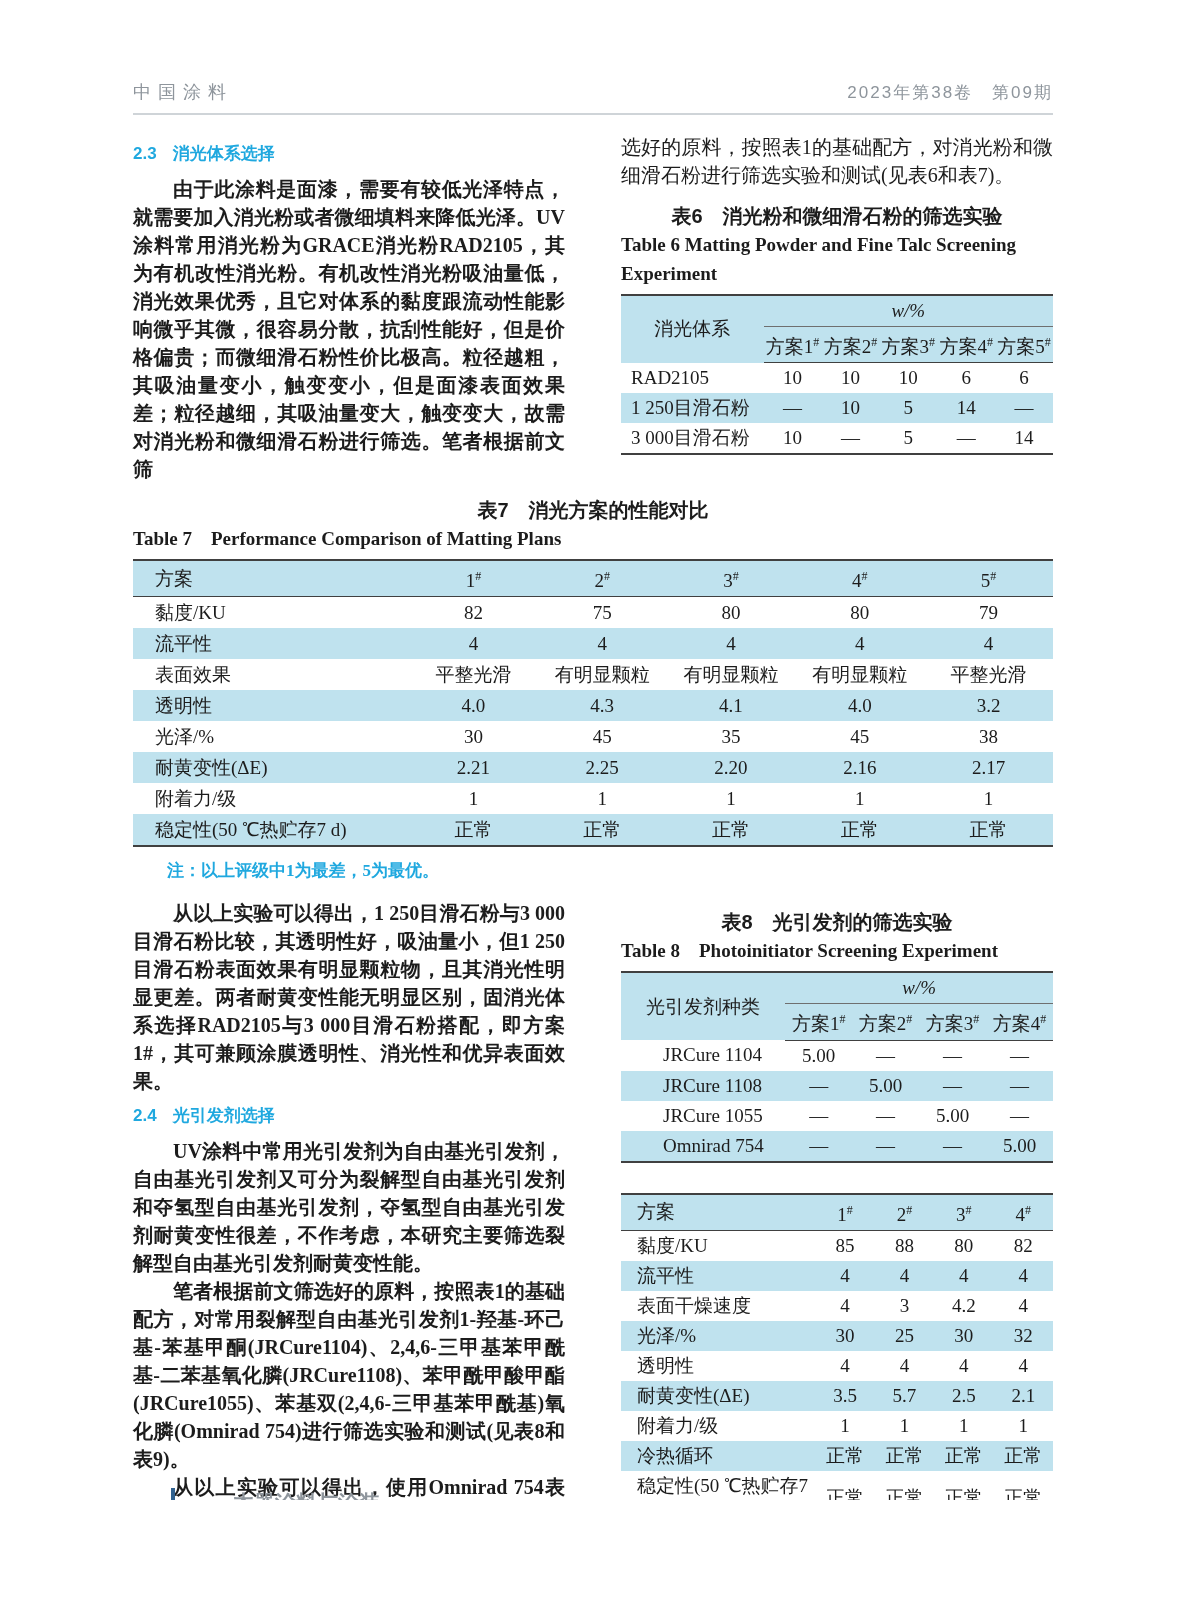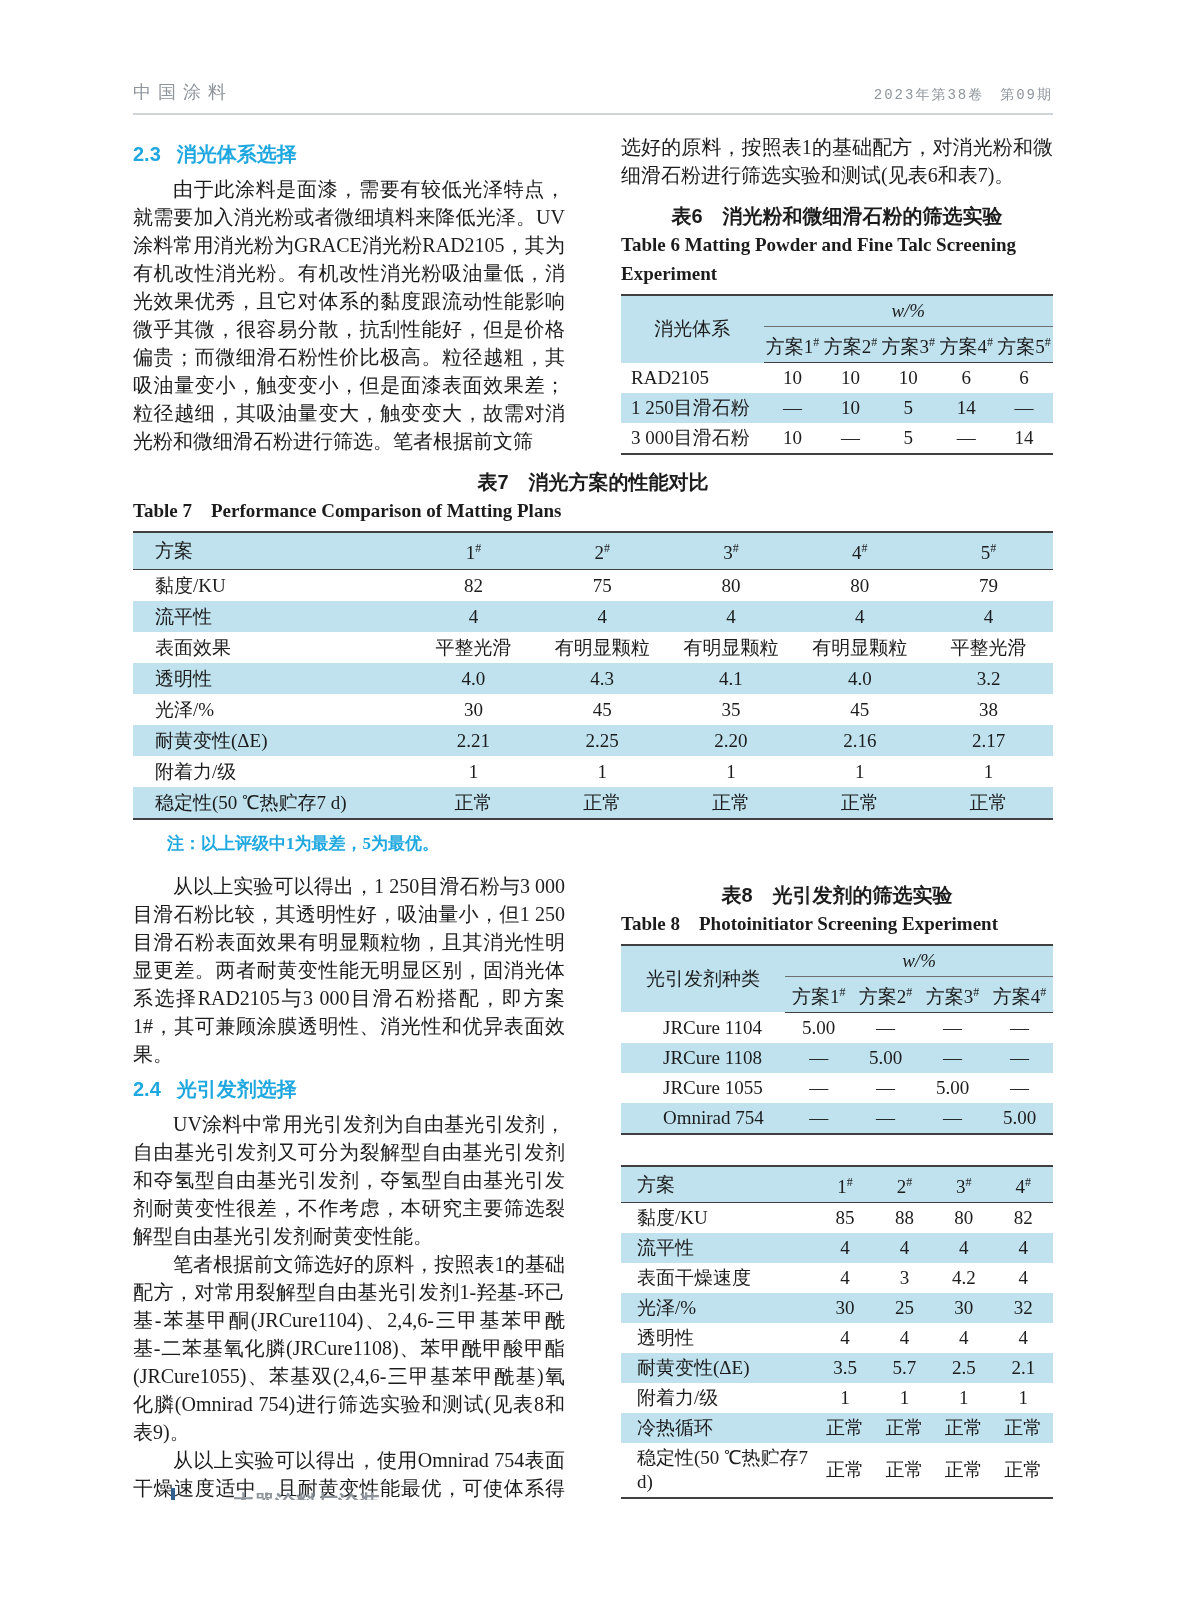--- a/index.html
+++ b/index.html
@@ -17,32 +17,32 @@
     font-family:"Liberation Serif",serif;color:var(--ink);
   }
   
   .page-header{
     position:absolute;top:80px;left:133px;width:920px;
     display:flex;justify-content:space-between;align-items:flex-end;
     border-bottom:2px solid var(--rule);padding-bottom:9px;
     font-family:"Liberation Sans",sans-serif;color:var(--gray);
   }
   .journal-name{font-size:18px;letter-spacing:7px;}
-  .issue-info{font-size:14px;letter-spacing:2px;font-family:Liberation Mono, monospace;}
+  .issue-info{font-size:17px;letter-spacing:2px;}
   
   .main{position:absolute;top:133px;left:133px;width:920px;}
   .columns{display:flex;gap:56px;}
   .col{width:432px;}
   .section-heading{
     font-family:"Liberation Sans",sans-serif;font-weight:bold;
-    color:var(--accent);font-size:20px;line-height:30px;margin:6px 0 6px 0;
+    color:var(--accent);font-size:17px;line-height:30px;margin:6px 0 6px 0;
   }
   .section-heading .sec-num{margin-right:16px;}
   p.body{font-size:20px;line-height:28px;text-align:justify;margin:0;}
-  p.indent{text-indent:2em;}
+  p.indent{text-indent:2em;font-weight:bold;}
   
   .cap-zh{
     text-align:center;font-family:"Liberation Sans",sans-serif;font-weight:bold;
     font-size:20px;line-height:27px;white-space:pre-wrap;margin-top:14px;
   }
   .cap-en{
     text-align:left;font-family:"Liberation Serif",serif;font-weight:bold;
     font-size:19px;line-height:29px;white-space:pre-wrap;margin-bottom:6px;
   }
   

